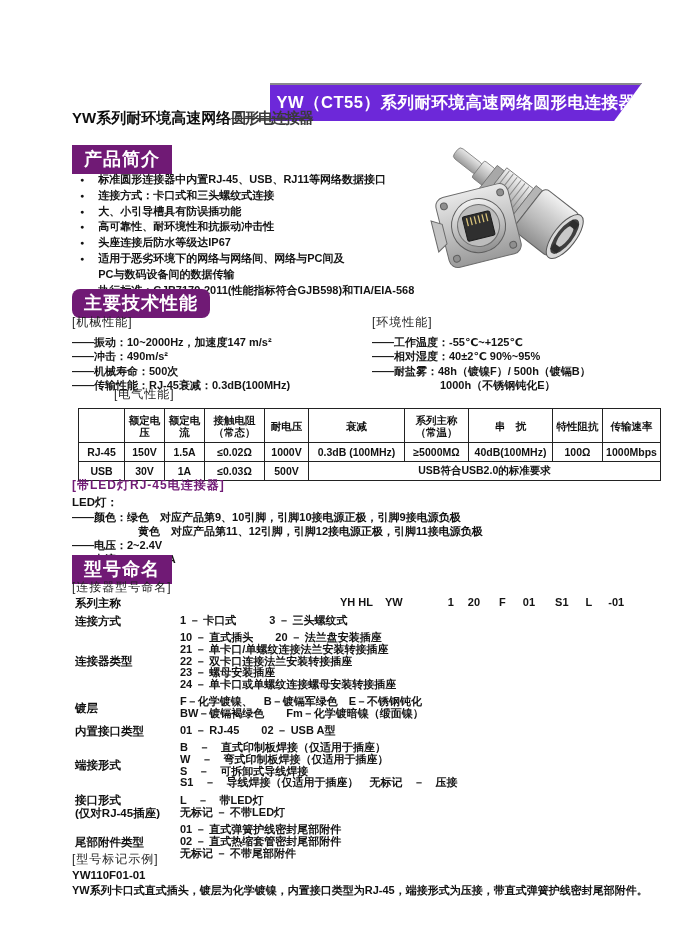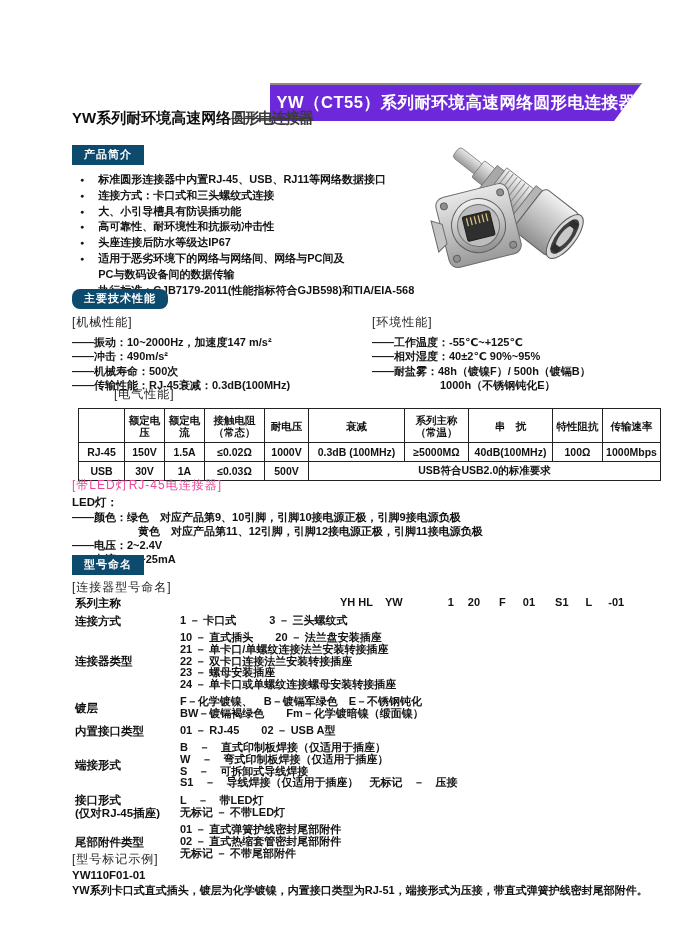--- a/index.html
+++ b/index.html
@@ -18,22 +18,22 @@
     clip-path:polygon(0 0, 100% 0, 92.5% 100%, 0 100%);
     letter-spacing:.5px;
     border-top:2px solid #8a8a8c;
     margin-top:35px;
   }
   
   .subtitle { position:absolute; left:72px; top:109px; font-size:15px; font-weight:bold; color:#0d0d0d; white-space:nowrap;}
   .subtitle .degraded { text-decoration:line-through; filter:blur(.7px); letter-spacing:-1.5px; color:#3a3a3a;}
   
   .sec-chip {
-    position:absolute; display:inline-block; background:#0c4a6e; color:#fff;
-    font-weight:bold; font-size:11px; padding:2px 12px 3px; letter-spacing:1px;
+    position:absolute; display:inline-block; background:#701a75; color:#fff;
+    font-weight:bold; font-size:18px; padding:2px 12px 3px; letter-spacing:1px;
   }
   
   .intro-list { position:absolute; left:74px; top:173px; width:352px; font-size:11px; font-weight:bold; color:#141414;}
   .intro-item { display:flex; margin-bottom:2.6px; line-height:13.2px;}
   .intro-item .dot { font-size:7px; line-height:13px; margin-right:14px; margin-left:6px; color:#111;}
   .intro-item.cont .dot { visibility:hidden; }
   
   .photo { position:absolute; left:398px; top:124px; width:292px; height:168px; }
   
   .spec-col { position:absolute; width:305px; font-size:11px; }
@@ -45,21 +45,21 @@
   table.spec-table {
     position:absolute; left:78px; top:408px; width:582px;
     border-collapse:collapse; font-size:10.5px; font-weight:bold; color:#111;
     table-layout:fixed;
   }
   .spec-table th, .spec-table td { border:1px solid #222; text-align:center; vertical-align:middle; padding:1px 1px; }
   .spec-table thead th { height:34px; line-height:12px; }
   .spec-table tbody td { height:19px; white-space:nowrap; overflow:hidden;}
   
   .led-block { position:absolute; left:72px; top:477px; font-size:11px; }
-  .led-block .blk-label { font-size:12px; font-weight:normal; letter-spacing:1px; color:#ec4899; margin-bottom:1px;}
+  .led-block .blk-label { font-size:12px; font-weight:bold; letter-spacing:1px; color:#701a75; margin-bottom:1px;}
   .led-block .led-title { font-weight:bold; font-size:11.5px; margin-bottom:1px;}
   .led-line { font-weight:bold; line-height:13.2px; margin-bottom:.8px; white-space:nowrap;}
   .led-line.indent { margin-left:66px; }
   
   .naming-sub { position:absolute; left:72px; top:579px; font-size:12px; color:#222; letter-spacing:1px;}
   .naming { position:absolute; left:75px; top:597px; width:600px; font-size:11px; }
   .nrow { display:flex; align-items:center; margin-bottom:5px; }
   .nrow .nlabel { width:105px; flex:0 0 105px; font-weight:bold; font-size:11.5px; line-height:12.5px; color:#101010;}
   .nrow .ncontent { flex:1; font-weight:bold; line-height:11.8px; color:#141414;}
   .nrow .ncontent div { white-space:nowrap; }
@@ -342,15 +342,15 @@
         <div>01 － 直式弹簧护线密封尾部附件</div>
         <div>02 － 直式热缩套管密封尾部附件</div>
         <div>无标记 － 不带尾部附件</div>
       </div>
     </div>
 
   </div>
 
   <div class="example-label">[型号标记示例]</div>
   <div class="example-code">YW110F01-01</div>
-  <div class="example-desc">YW系列卡口式直式插头，镀层为化学镀镍，内置接口类型为RJ-51，端接形式为压接，带直式弹簧护线密封尾部附件。</div>
+  <div class="example-desc">YW系列卡口式直式插头，镀层为化学镀镍，内置接口类型为RJ-45，端接形式为压接，带直式弹簧护线密封尾部附件。</div>
 
 </div>
 
 </body></html>

